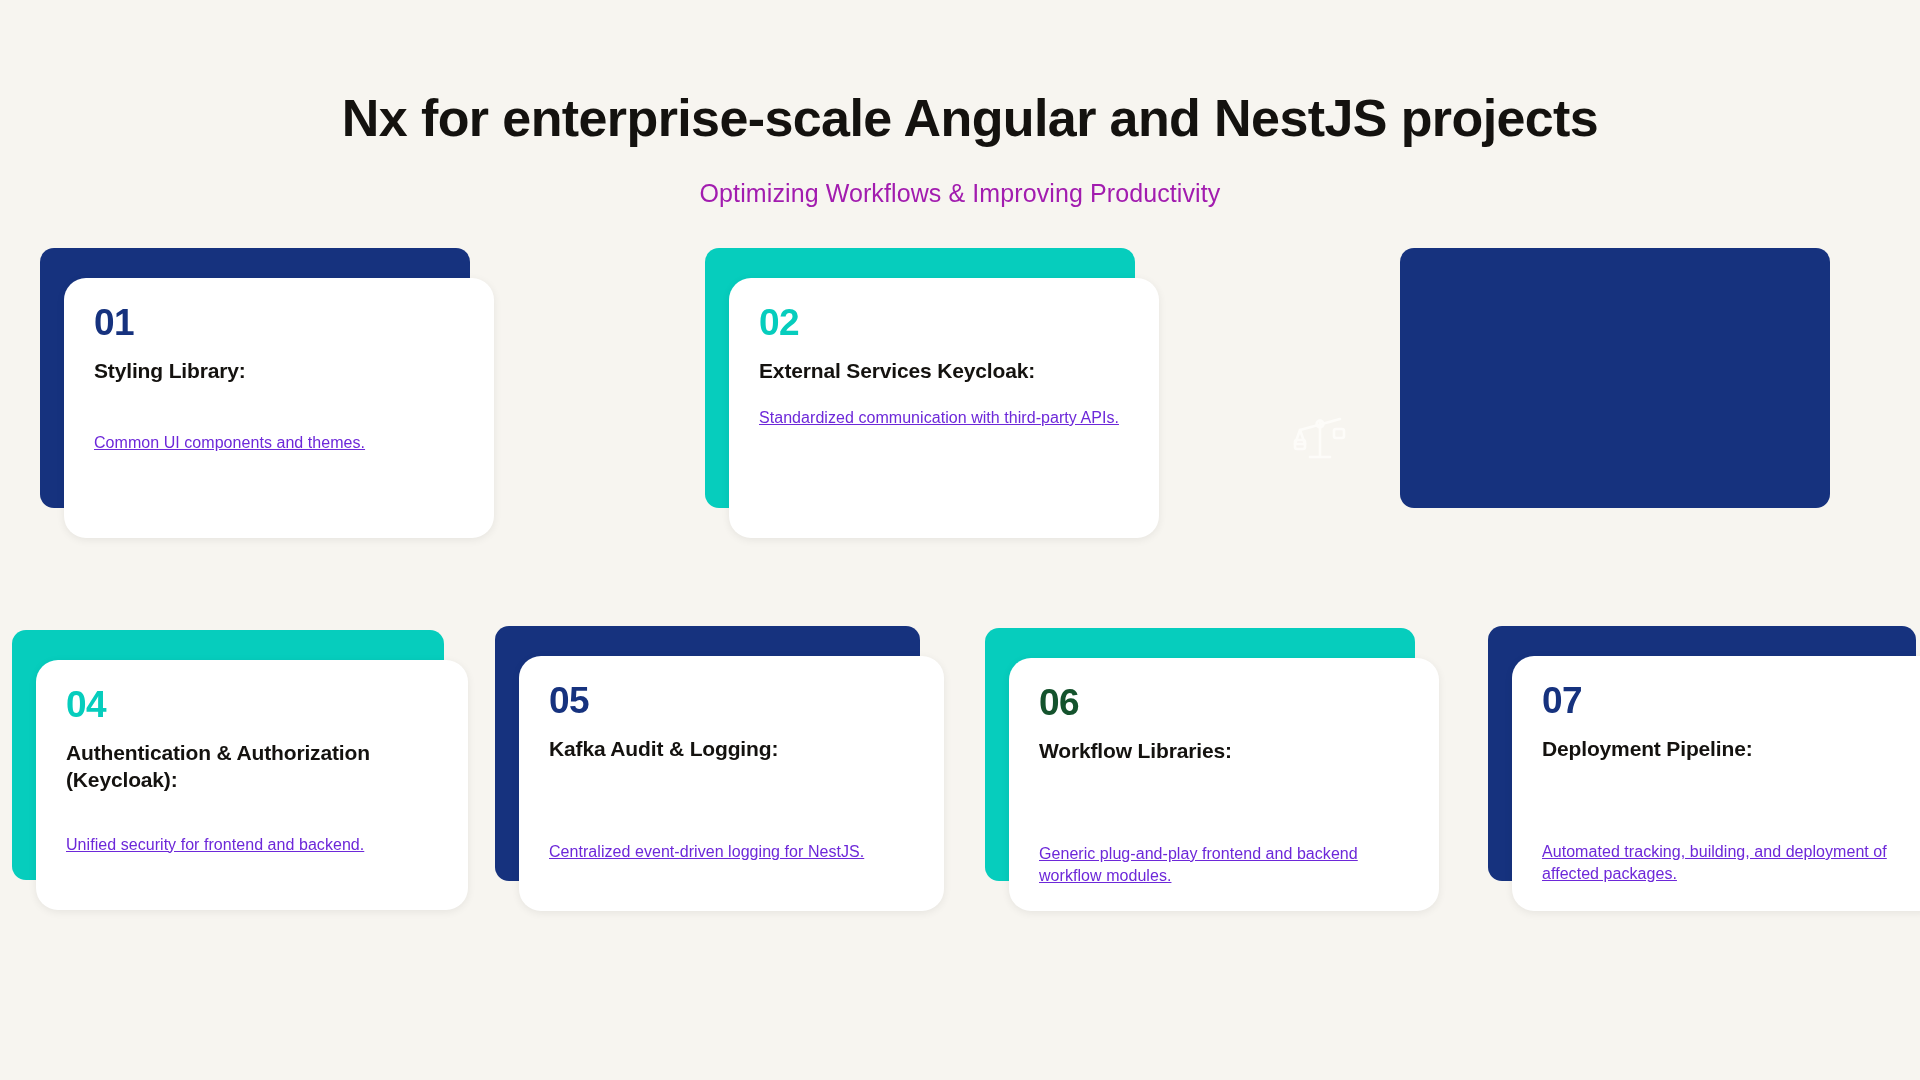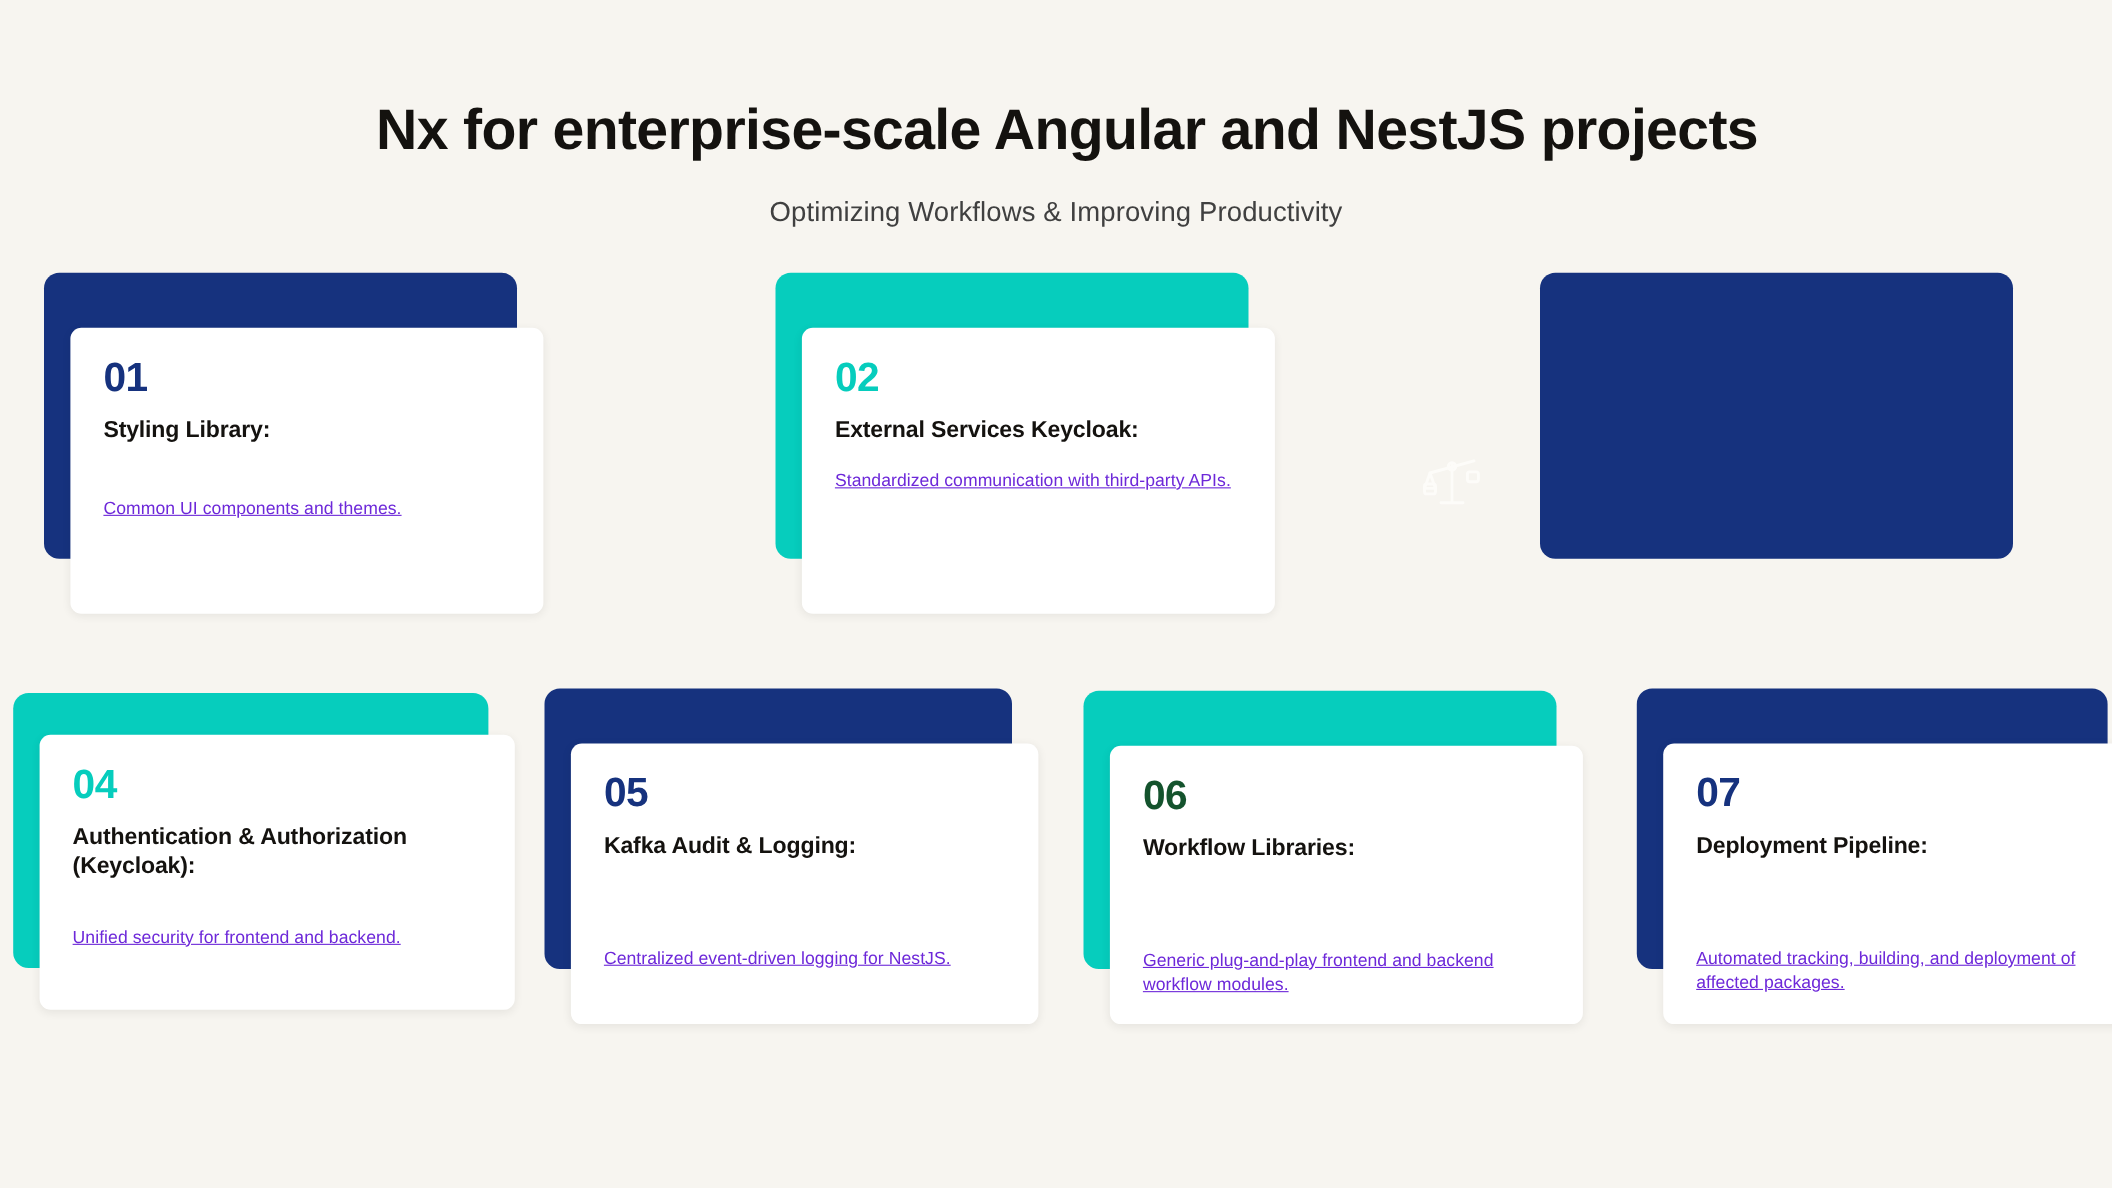--- a/index.html
+++ b/index.html
@@ -29,21 +29,21 @@
     font-weight: 700;
     letter-spacing: -0.6px;
     color: #14120f;
     line-height: 1.1;
     padding-left: 20px;
   }
   .deck-subtitle {
     margin-top: 32px;
     font-size: 25px;
     font-weight: 400;
-    color: #404040;
+    color: #a21caf;
     letter-spacing: 0.1px;
   }
 
   
   .watermark {
     position: absolute;
     left: 1288px;
     top: 402px;
     width: 64px;
     height: 64px;
@@ -57,24 +57,23 @@
   }
   .card-back {
     position: absolute;
     border-radius: 14px;
     top: 0;
     left: 0;
   }
   .card-front {
     position: absolute;
     background: #ffffff;
-    border-radius: 10px;
+    border-radius: 22px;
     box-shadow: 0 2px 9px rgba(20,18,15,0.07);
     padding: 26px 30px 26px 30px;
-    margin-top: 20px;
   }
   .card-num {
     font-size: 37px;
     font-weight: 700;
     line-height: 1;
     letter-spacing: -0.5px;
     margin-bottom: 17px;
   }
   .card-heading {
     font-size: 21px;
@@ -108,21 +107,21 @@
   
   #card-3 { left: 1400px; top: 248px; width: 470px; height: 300px; }
   #card-3 .card-back  { width: 430px; height: 260px; }
   #card-3 .card-front { left: 24px; top: 30px; width: 430px; height: 260px; }
   #card-3 .card-body  { margin-top: 47px; }
 
   
   
   #card-4 { left: 12px; top: 630px; width: 460px; height: 280px; }
   #card-4 .card-back  { width: 432px; height: 250px; }
-  #card-4 .card-front { left: 24px; top: 18px; width: 432px; height: 250px; }
+  #card-4 .card-front { left: 24px; top: 30px; width: 432px; height: 250px; }
   #card-4 .card-body  { margin-top: 40px; }
 
   
   #card-5 { left: 495px; top: 626px; width: 450px; height: 256px; }
   #card-5 .card-back  { width: 425px; height: 255px; }
   #card-5 .card-front { left: 24px; top: 30px; width: 425px; height: 255px; }
   #card-5 .card-body  { margin-top: 78px; }
 
   
   #card-6 { left: 985px; top: 628px; width: 455px; height: 283px; }

